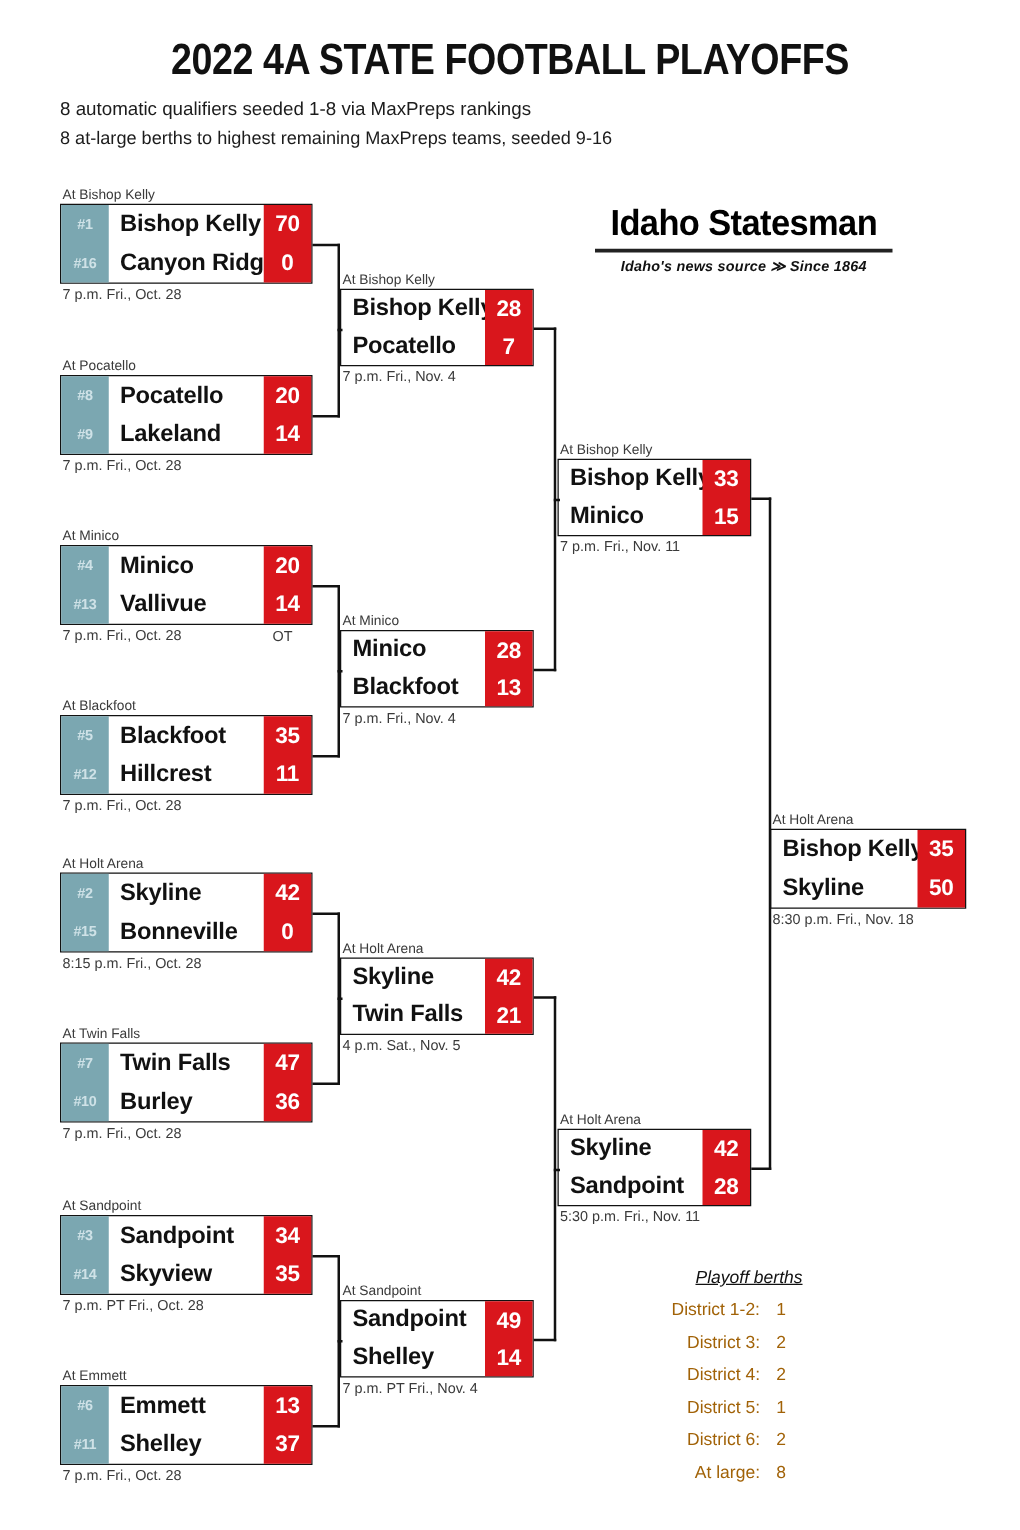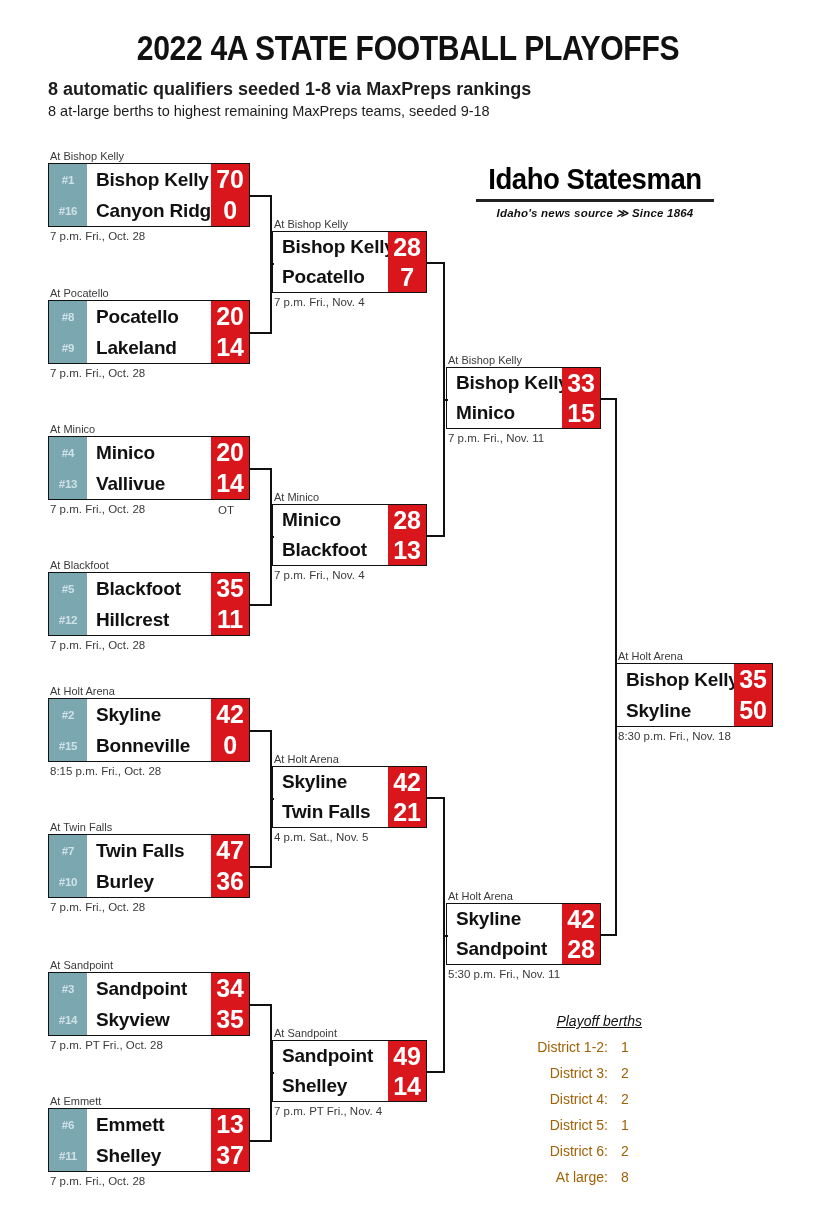--- a/index.html
+++ b/index.html
@@ -20,21 +20,21 @@
     left: 0; top: 28px;
     width: 816px;
     text-align: center;
     font-family: "Liberation Sans Narrow", "Liberation Sans", sans-serif;
     font-size: 35px;
     font-weight: bold;
     letter-spacing: -0.4px;
     transform: scaleX(0.86);
     color: #111111;
   }
-  .sub1 { position: absolute; left: 48px; top: 79px; font-size: 18px; color: #1c1c1c; font-weight: bold; }
+  .sub1 { position: absolute; left: 48px; top: 79px; font-size: 15px; color: #1c1c1c; }
   .sub2 { position: absolute; left: 48px; top: 103px; font-size: 14.5px; color: #1c1c1c; }
 
   
   .masthead { position: absolute; left: 470px; top: 163px; width: 250px; text-align: center; }
   .masthead-name {
     font-family: "Liberation Sans Narrow", "Liberation Sans", sans-serif;
     font-size: 29px; font-weight: bold; letter-spacing: -0.5px;
     color: #000; transform: scaleX(0.95);
   }
   .masthead-rule { height: 3px; background: #222; margin: 3px 6px 4px 6px; }
@@ -69,21 +69,21 @@
     padding-left: 9px; white-space: nowrap; letter-spacing: -0.2px;
     transform-origin: left center;
   }
   .scorecol {
     background: #d9161c; flex: 0 0 38px; width: 38px;
     display: flex; flex-direction: column;
   }
   .score {
     flex: 1 1 50%; display: flex; align-items: center; justify-content: center;
     font-family: "Liberation Sans Narrow", "Liberation Sans", sans-serif;
-    font-size: 25px; font-weight: bold; color: #fff; letter-spacing: -0.2px;
+    font-size: 18px; font-weight: bold; color: #fff; letter-spacing: -0.2px;
   }
   .time {
     font-size: 11.5px; color: #3a3a3a; line-height: 15px;
     padding-left: 2px; white-space: nowrap; padding-top: 2px;
   }
   .ot {
     position: absolute; font-size: 11.5px; color: #3a3a3a;
   }
 
   
@@ -109,21 +109,21 @@
     font-size: 14px; color: #a16207; padding-bottom: 10px;
   }
   .berth-label { text-align: right; }
   .berth-val { width: 34px; text-align: center; }
 </style>
 </head>
 <body>
 
 <div class="title">2022 4A STATE FOOTBALL PLAYOFFS</div>
 <div class="sub1">8 automatic qualifiers seeded 1-8 via MaxPreps rankings</div>
-<div class="sub2">8 at-large berths to highest remaining MaxPreps teams, seeded 9-18</div>
+<div class="sub2">8 at-large berths to highest remaining MaxPreps teams, seeded 9-16</div>
 
 <div class="masthead">
   <div class="masthead-name">Idaho Statesman</div>
   <div class="masthead-rule"></div>
   <div class="masthead-tag">Idaho's news source ≫ Since 1864</div>
 </div>
 
 <div class="game r1" style="left:48px; top:149px;">
   <div class="venue">At Bishop Kelly</div>
   <div class="box">

